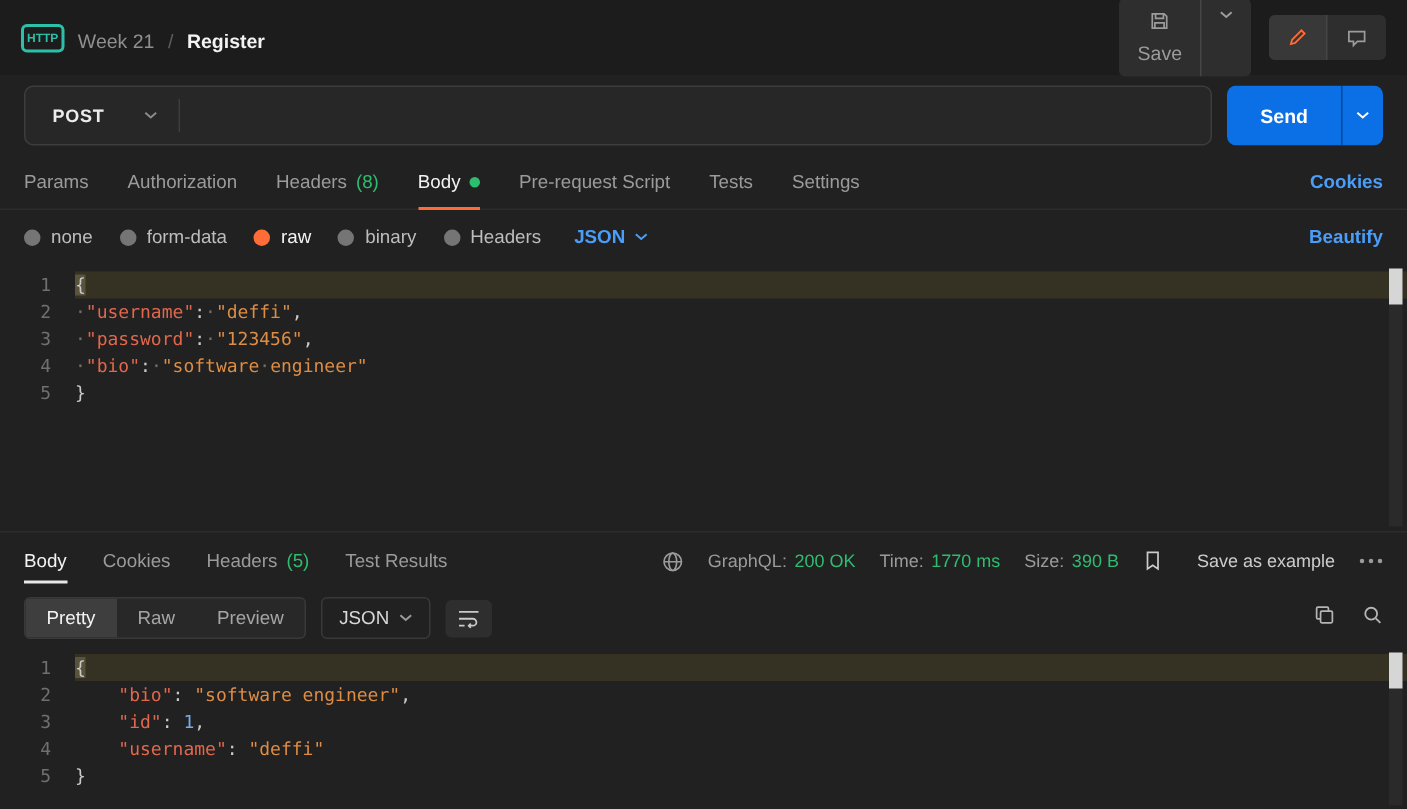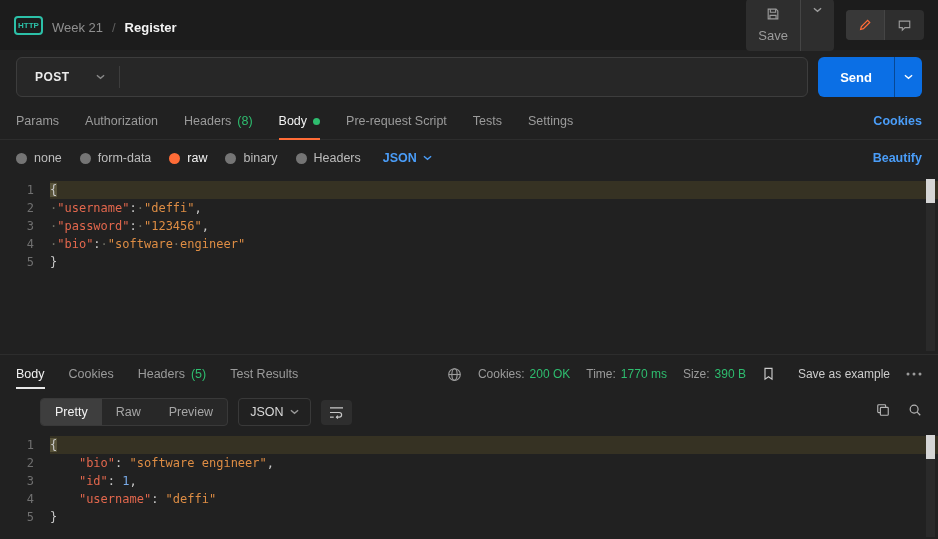--- a/index.html
+++ b/index.html
@@ -79,21 +79,21 @@
   .rtab.active { color:#f2f2f2; }
   .rtab.active::after { content:""; position:absolute; left:0; right:0; bottom:4px; height:2px; background:#e8e8e8; }
   .resp-meta { margin-left:auto; display:flex; align-items:center; gap:16px; font-size:12px; color:#9b9b9b; }
   .globe { color:#9b9b9b; display:flex; }
   .meta-pair { display:flex; gap:5px; white-space:nowrap; }
   .meta-val { color:var(--success-green,#2ebd6f); }
   .save-ex-btn { display:flex; align-items:center; gap:23px; color:#cccccc; font-size:12px; white-space:nowrap; }
   .more-btn { color:#9b9b9b; display:flex; align-items:center; }
 
   .resp-toolbar { display:flex; align-items:center; padding:5px 16px 6px; }
-  .view-group { display:flex; align-items:center; background:#282828; border:1px solid #393939; border-radius:4px; overflow:hidden;margin-left:24px; }
+  .view-group { display:flex; align-items:center; background:#282828; border:1px solid #393939; border-radius:4px; overflow:hidden; }
   .vbtn { padding:6px 14px; font-size:12.5px; color:#a6a6a6; }
   .vbtn.active { background:#3e3e3e; color:#f3f3f3; }
   .fmt-select { display:flex; align-items:center; gap:7px; margin-left:10px; padding:6px 11px; border:1px solid #393939; border-radius:4px; color:#d8d8d8; font-size:12.5px; }
   .fmt-select .chev { color:#9a9a9a; display:flex; }
   .wrap-btn { margin-left:10px; padding:6px 8px; color:#c9c9c9; background:#2e2e2e; border-radius:4px; display:flex; }
   .tool-right { margin-left:auto; display:flex; gap:18px; color:#b5b5b5; align-items:center; }
 </style>
 </head>
 <body>
 
@@ -263,21 +263,21 @@
       </nav>
       <div class="resp-meta">
         <span class="globe">
             <svg width="15" height="15" viewBox="0 0 16 16" fill="none" stroke="currentColor" stroke-width="1.2">
               <circle cx="8" cy="8" r="6.2"></circle>
               <ellipse cx="8" cy="8" rx="2.8" ry="6.2"></ellipse>
               <path d="M2 8h12"></path>
             </svg>
           </span>
         <span class="meta-pair">
-            <span>Cookies:</span>
+            <span>GraphQL:</span>
             <span class="meta-val">200 OK</span>
           </span>
         <span class="meta-pair">
             <span>Time:</span>
             <span class="meta-val">1770 ms</span>
           </span>
         <span class="meta-pair">
             <span>Size:</span>
             <span class="meta-val">390 B</span>
           </span>

